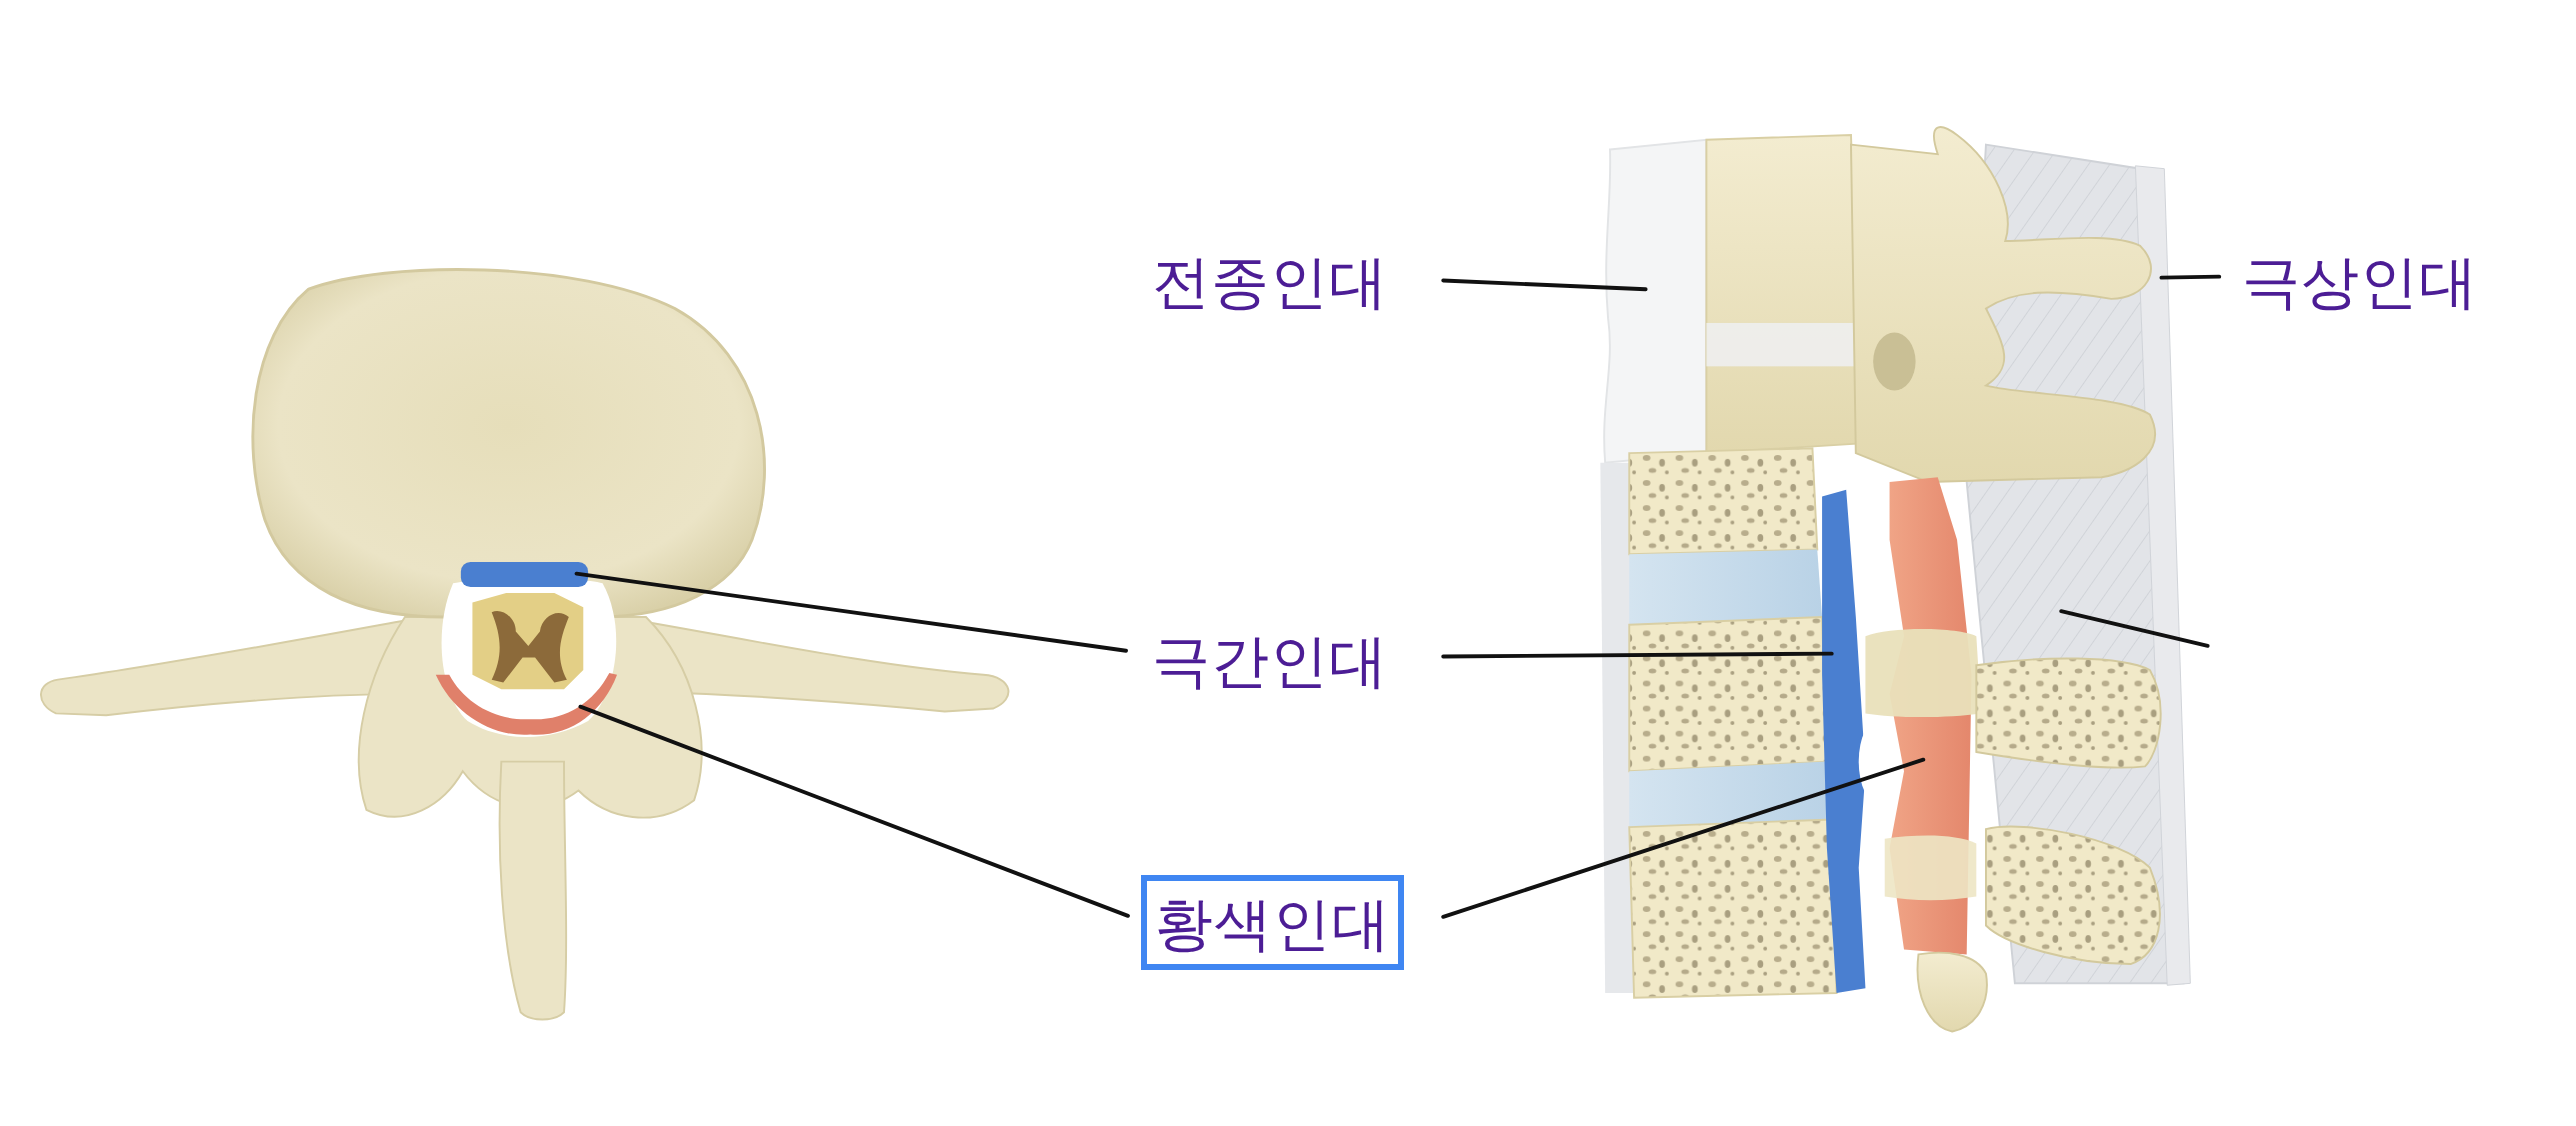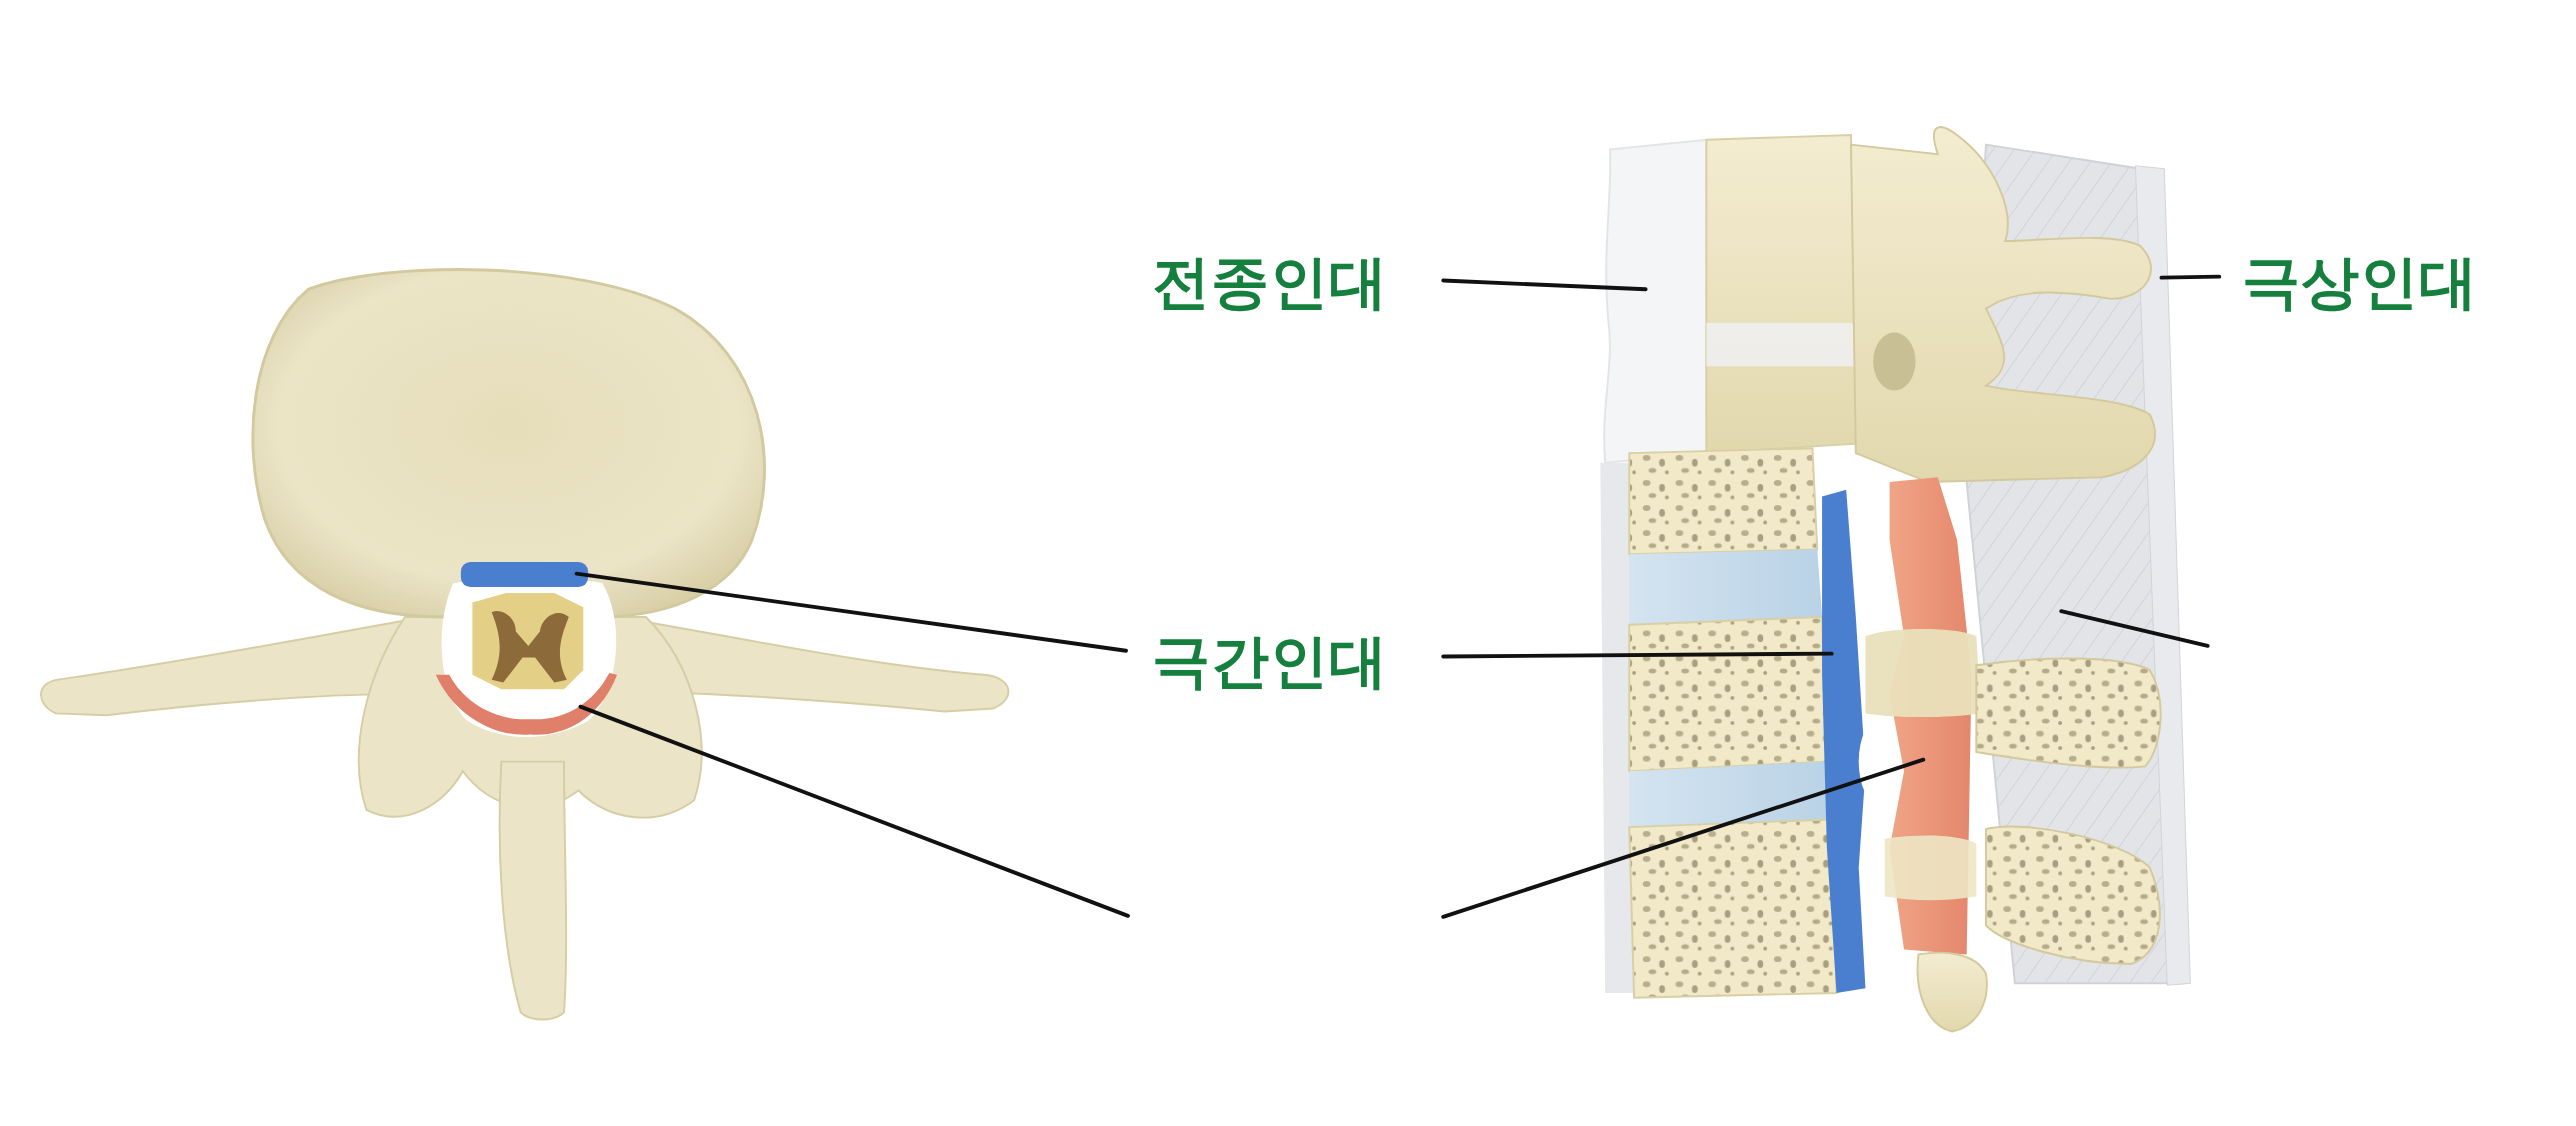--- a/index.html
+++ b/index.html
@@ -15,24 +15,24 @@
       font-family: "DejaVu Sans", sans-serif;
     }
     #stage {
       position: absolute;
       left: 0; top: 0;
       width: 2576px; height: 1126px;
     }
     .label {
       position: absolute;
       font-family: "DejaVu Sans", sans-serif;
-      font-weight: bold;
+      font-weight: normal;
       font-size: 58px;
       line-height: 1;
-      color: #15803d;
+      color: #4c1d95;
       letter-spacing: 1px;
       white-space: nowrap;
     }
     .label.highlight {
       border: 6.7px solid #3f86f2;
       padding: 13.5px 7.7px 11.6px 7.7px;
       background: #ffffff;
     }
   </style>
 </head>
@@ -137,17 +137,18 @@
       <line x1="1497" y1="951" x2="1995" y2="788"></line>
       <line x1="2242" y1="288" x2="2302" y2="287"></line>
       <line x1="2138" y1="634" x2="2290" y2="670"></line>
     </g>
   </svg>
 
   <div class="label" style="left:1152px; top:253px;">전종인대</div>
 
   <div class="label" style="left:1152px; top:632px;">극간인대</div>
 
+  <div class="label highlight" style="left:1141px; top:875px;">황색인대</div>
 
   <div class="label" style="left:2242px; top:253px;">극상인대</div>
 
 </div>
 
 
 </body></html>

